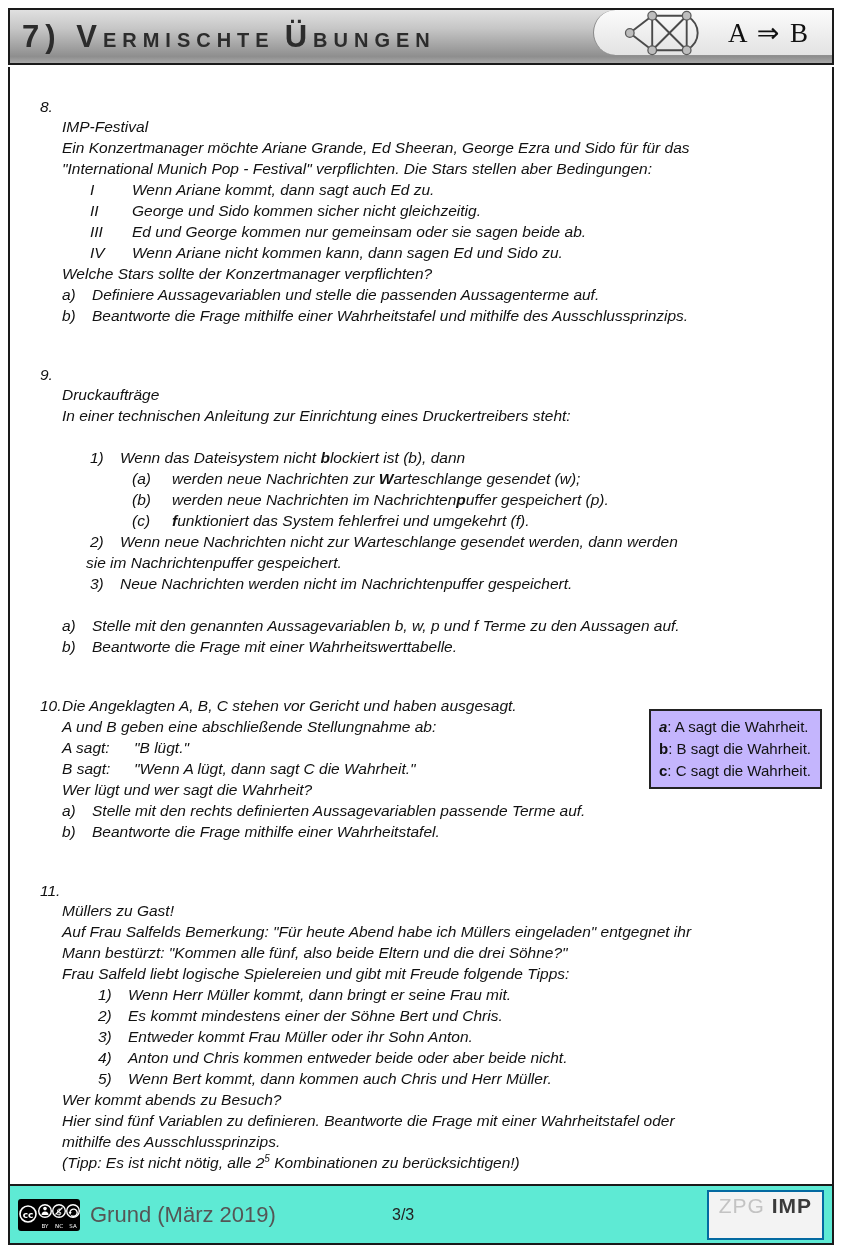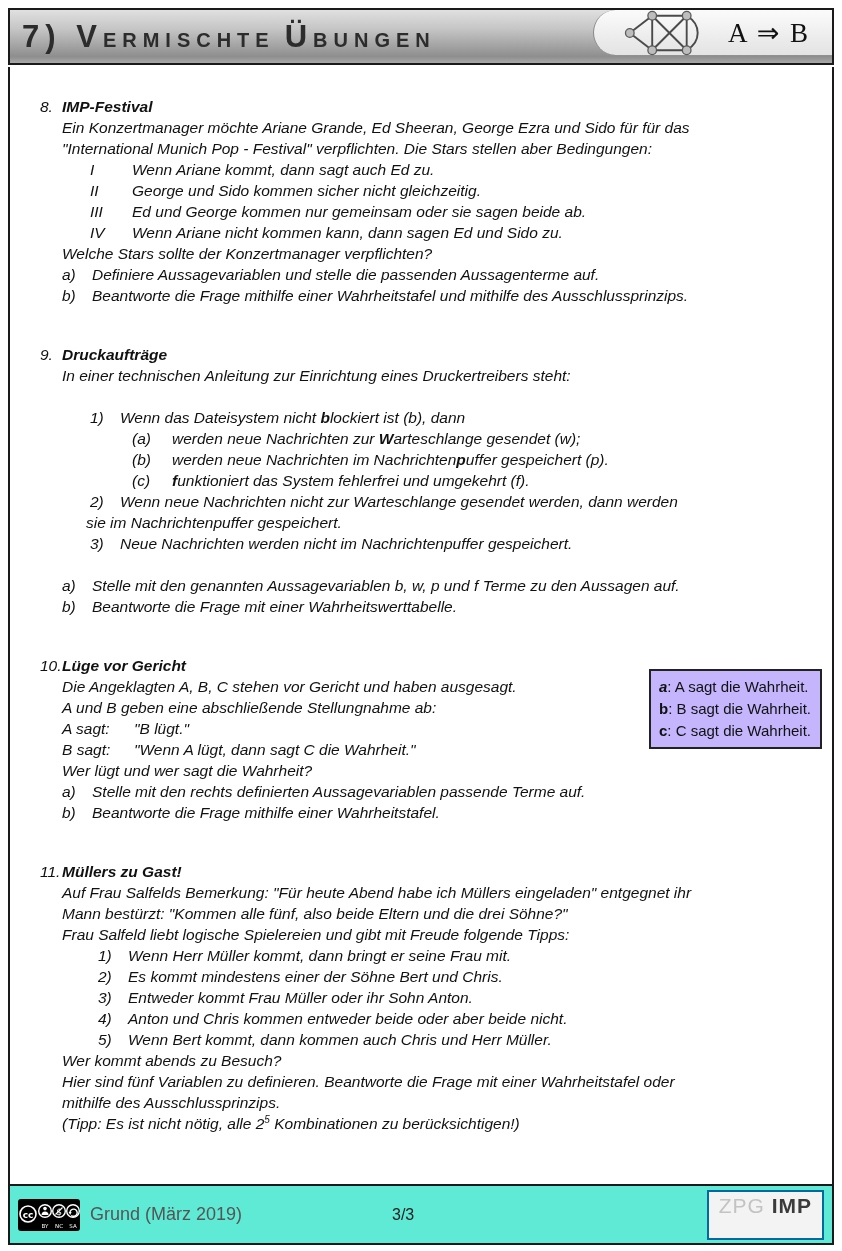--- a/index.html
+++ b/index.html
@@ -21,21 +21,21 @@
             border-radius:27px 0 0 27px; border-left:1px solid #8a8a8a;
             display:flex; align-items:center; justify-content:center; gap:12px; }
   .formula { font-family:"Liberation Serif", serif; font-size:27px; color:#111; letter-spacing:2px; }
 
   
   .content { position:absolute; left:8px; right:8px; top:67px; bottom:52px; box-sizing:border-box;
              border-left:2px solid #1a1a1a; border-right:2px solid #1a1a1a; background:#fff;
              padding:29px 10px 0 30px; font-style:italic; font-size:15.5px; line-height:21px; }
   .exercise { display:grid; grid-template-columns:22px 1fr; }
   .mt-ex { margin-top:38px; }
-  .ex-title { font-weight:bold; }
+  .ex-title { font-weight:normal;margin-top:20px; }
   .gap { height:21px; }
   .row { display:grid; }
   .cond  { grid-template-columns:42px 1fr; margin-left:28px; }
   .num30 { grid-template-columns:30px 1fr; margin-left:28px; }
   .sub   { grid-template-columns:40px 1fr; margin-left:70px; }
   .stmt  { grid-template-columns:72px 1fr; }
   .tiprow{ grid-template-columns:30px 1fr; margin-left:36px; }
   .task  { grid-template-columns:30px 1fr; }
   .cont2 { margin-left:24px; }
   .b { font-weight:bold; }
@@ -44,21 +44,21 @@
   .ex10-wrap { position:relative; }
   .varbox { position:absolute; right:0; top:14px; background:#c4b5fd; border:2px solid #222;
             font-style:normal; font-size:15px; line-height:22px; padding:5px 9px 5px 8px; }
   .varbox .v { font-weight:bold; }
   .varbox .v-a { font-style:italic; }
 
   
   .footer { position:absolute; left:8px; right:8px; bottom:6px; height:61px; box-sizing:border-box;
             border:2px solid #1a1a1a; background:#5eead4; display:flex; align-items:center;
             padding:0 8px; }
-  .credit { margin-left:10px; color:#555; font-size:18px; }
+  .credit { margin-left:10px; color:#555; font-size:22px; }
   .page-num { position:absolute; left:382px; color:#222; font-size:16px; }
   .zpg { margin-left:auto; border:2px solid #0369a1; background:#f3f3f3;
          padding:2px 10px 20px; font-size:21px; letter-spacing:1px; white-space:nowrap; }
   .zpg .z { color:#c3c3c3; }
   .zpg .i { color:#3b3b3b; font-weight:bold; }
 </style>
 </head>
 <body>
 
 <div class="page">
@@ -167,21 +167,20 @@
         <div class="row task">
           <span>b)</span>
             <span>Beantworte die Frage mit einer Wahrheitswerttabelle.</span>
         </div>
       </div>
     </div>
 
     <div class="exercise mt-ex">
       <div>10.</div>
       <div class="ex10-wrap">
-        <div class="ex-title">Lüge vor Gericht</div>
         <div>Die Angeklagten A, B, C stehen vor Gericht und haben ausgesagt.</div>
         <div>A und B geben eine abschließende Stellungnahme ab:</div>
         <div class="row stmt">
           <span>A sagt:</span>
             <span>"B lügt."</span>
         </div>
         <div class="row stmt">
           <span>B sagt:</span>
             <span>"Wenn A lügt, dann sagt C die Wahrheit."</span>
         </div>

